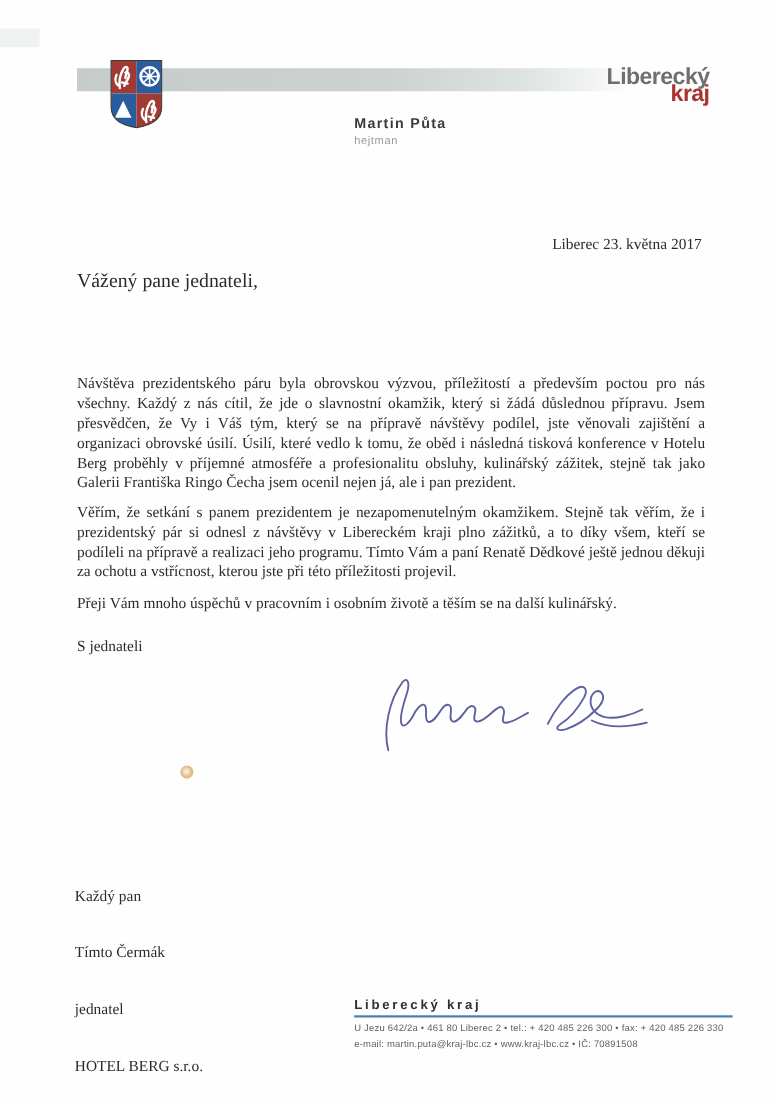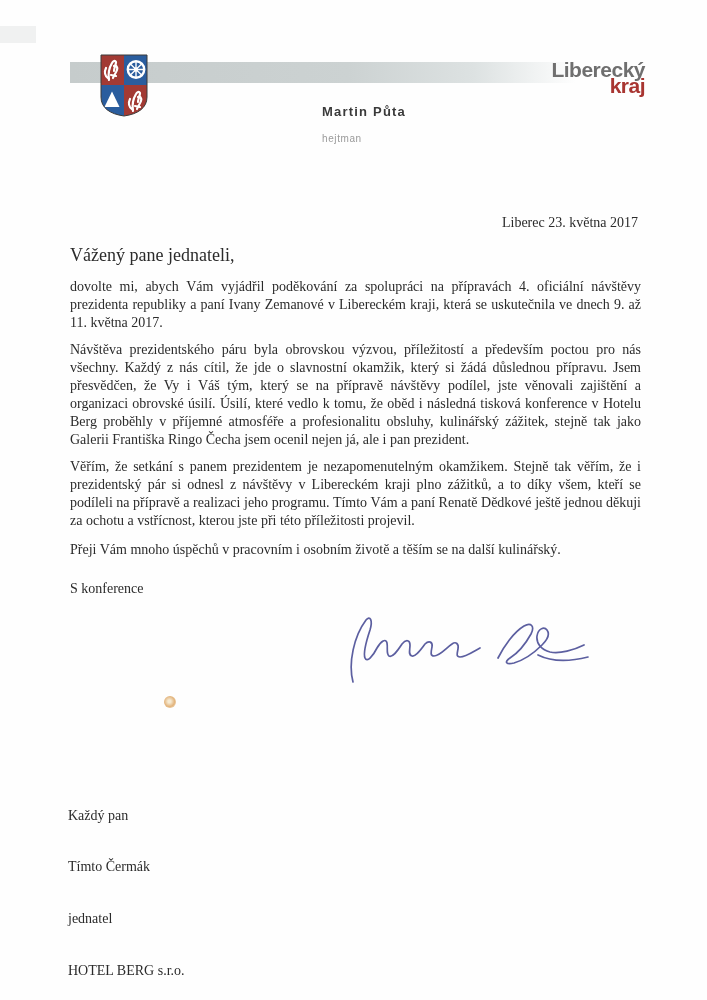--- a/index.html
+++ b/index.html
@@ -8,21 +8,21 @@
     margin:0 auto;overflow:hidden;
     font-family:"Liberation Serif","DejaVu Serif",serif;color:#2b2b2b;
   }
   
   .scan-artifact-tl{position:absolute;left:0;top:26px;width:36px;height:17px;background:#f0f1f1;}
   .band{position:absolute;left:70px;top:62px;width:506px;height:21px;
     background:linear-gradient(to right,#c6cccc 0%,#ccd2d2 55%,#dde2e2 80%,rgba(255,255,255,0) 100%);}
   .coa{position:absolute;left:100px;top:54px;width:48px;height:63px;}
   .sender{position:absolute;left:322px;top:84px;font-family:"Liberation Sans","DejaVu Sans",sans-serif;}
   .sender .name{font-size:13px;font-weight:bold;letter-spacing:1.2px;color:#3a3a3a;margin-top:20px;}
-  .sender .role{font-size:10px;letter-spacing:.6px;color:#9a9a9a;margin-top:14px;}
+  .sender .role{font-size:10px;letter-spacing:.6px;color:#9a9a9a;margin-top:4px;}
   .logo{position:absolute;right:62px;top:61px;text-align:right;
     font-family:"Liberation Sans","DejaVu Sans",sans-serif;font-weight:bold;line-height:18px;}
   .logo .l1{font-size:21px;letter-spacing:-0.5px;color:#6f6f6f;}
   .logo .l2{font-size:21px;letter-spacing:-0.5px;color:#a83531;margin-top:-2px;}
   
   .dateline{position:absolute;right:69px;top:215px;font-size:14px;}
   .salutation{position:absolute;left:70px;top:245px;font-size:18px;}
   .para{position:absolute;left:70px;width:571px;font-size:14px;line-height:18px;
     text-align:justify;text-justify:inter-word;}
   .p1{top:278px;} .p2{top:341px;} .p3{top:458px;} .p4{top:541px;text-align:left;}
@@ -90,38 +90,43 @@
   </div>
 
   <div class="logo">
     <div class="l1">Liberecký</div>
     <div class="l2">kraj</div>
   </div>
 
   <div class="dateline">Liberec 23. května 2017</div>
   <div class="salutation">Vážený pane jednateli,</div>
 
-  <div class="para p1">dovolte mi, abych Vám vyjádřil poděkování za spolupráci na přípravách 4. oficiální návštěvy prezidenta republiky a paní Ivany Zemanové v Libereckém kraji, která se uskutečnila ve dnech 9. až 11. května 2017.</div>
   <div class="para p2">Návštěva prezidentského páru byla obrovskou výzvou, příležitostí a především poctou pro nás všechny. Každý z nás cítil, že jde o slavnostní okamžik, který si žádá důslednou přípravu. Jsem přesvědčen, že Vy i Váš tým, který se na přípravě návštěvy podílel, jste věnovali zajištění a organizaci obrovské úsilí. Úsilí, které vedlo k tomu, že oběd i následná tisková konference v Hotelu Berg proběhly v příjemné atmosféře a profesionalitu obsluhy, kulinářský zážitek, stejně tak jako Galerii Františka Ringo Čecha jsem ocenil nejen já, ale i pan prezident.</div>
   <div class="para p3">Věřím, že setkání s panem prezidentem je nezapomenutelným okamžikem. Stejně tak věřím, že i prezidentský pár si odnesl z návštěvy v Libereckém kraji plno zážitků, a to díky všem, kteří se podíleli na přípravě a realizaci jeho programu. Tímto Vám a paní Renatě Dědkové ještě jednou děkuji za ochotu a vstřícnost, kterou jste při této příležitosti projevil.</div>
   <div class="para p4">Přeji Vám mnoho úspěchů v pracovním i osobním životě a těším se na další kulinářský.</div>
 
-  <div class="closing">S konference</div>
+  <div class="closing">S jednateli</div>
 
   <svg class="signature" viewBox="0 0 268 92" fill="none" stroke="#5c5fa0" stroke-width="1.7" stroke-linecap="round">
     <path d="M25 84 C20 65 26 38 38 22 C42 17 45 22 42 32 C38 44 35 55 37 60 C39 65 45 58 49 50 C53 43 58 40 59 45 C60 50 58 56 61 58 C65 60 70 52 74 46 C78 41 82 42 82 47 C82 52 80 57 84 58 C88 59 93 51 97 46 C101 42 105 44 104 49 C103 54 102 58 106 58 C112 58 118 50 124 46 C128 43 131 46 130 51 C129 56 128 59 132 59 C138 59 146 53 152 50"></path>
     <path d="M170 60 C176 48 186 34 196 28 C203 24 207 28 203 36 C198 45 190 55 182 60 C176 64 178 67 186 65 C196 62 206 55 214 47 C219 42 222 36 219 32 C216 28 210 31 209 38 C208 46 214 52 222 54 C232 56 246 52 256 47"></path>
     <path d="M210 57 C222 63 240 64 260 59"></path>
   </svg>
 
   <div class="dot-artifact"></div>
 
   <div class="recipient">
     <div>Každý pan</div>
     <div>Tímto Čermák</div>
     <div>jednatel</div>
     <div>HOTEL BERG s.r.o.</div>
     
     
   </div>
 
+  <div class="footer">
+    <div class="org">Liberecký kraj</div>
+    <div class="rule"></div>
+    <div class="small">U Jezu 642/2a • 461 80 Liberec 2 • tel.: + 420 485 226 300 • fax: + 420 485 226 330</div>
+    <div class="small">e-mail: martin.puta@kraj-lbc.cz • www.kraj-lbc.cz • IČ: 70891508</div>
+  </div>
 
 </div>
 
 </body></html>

